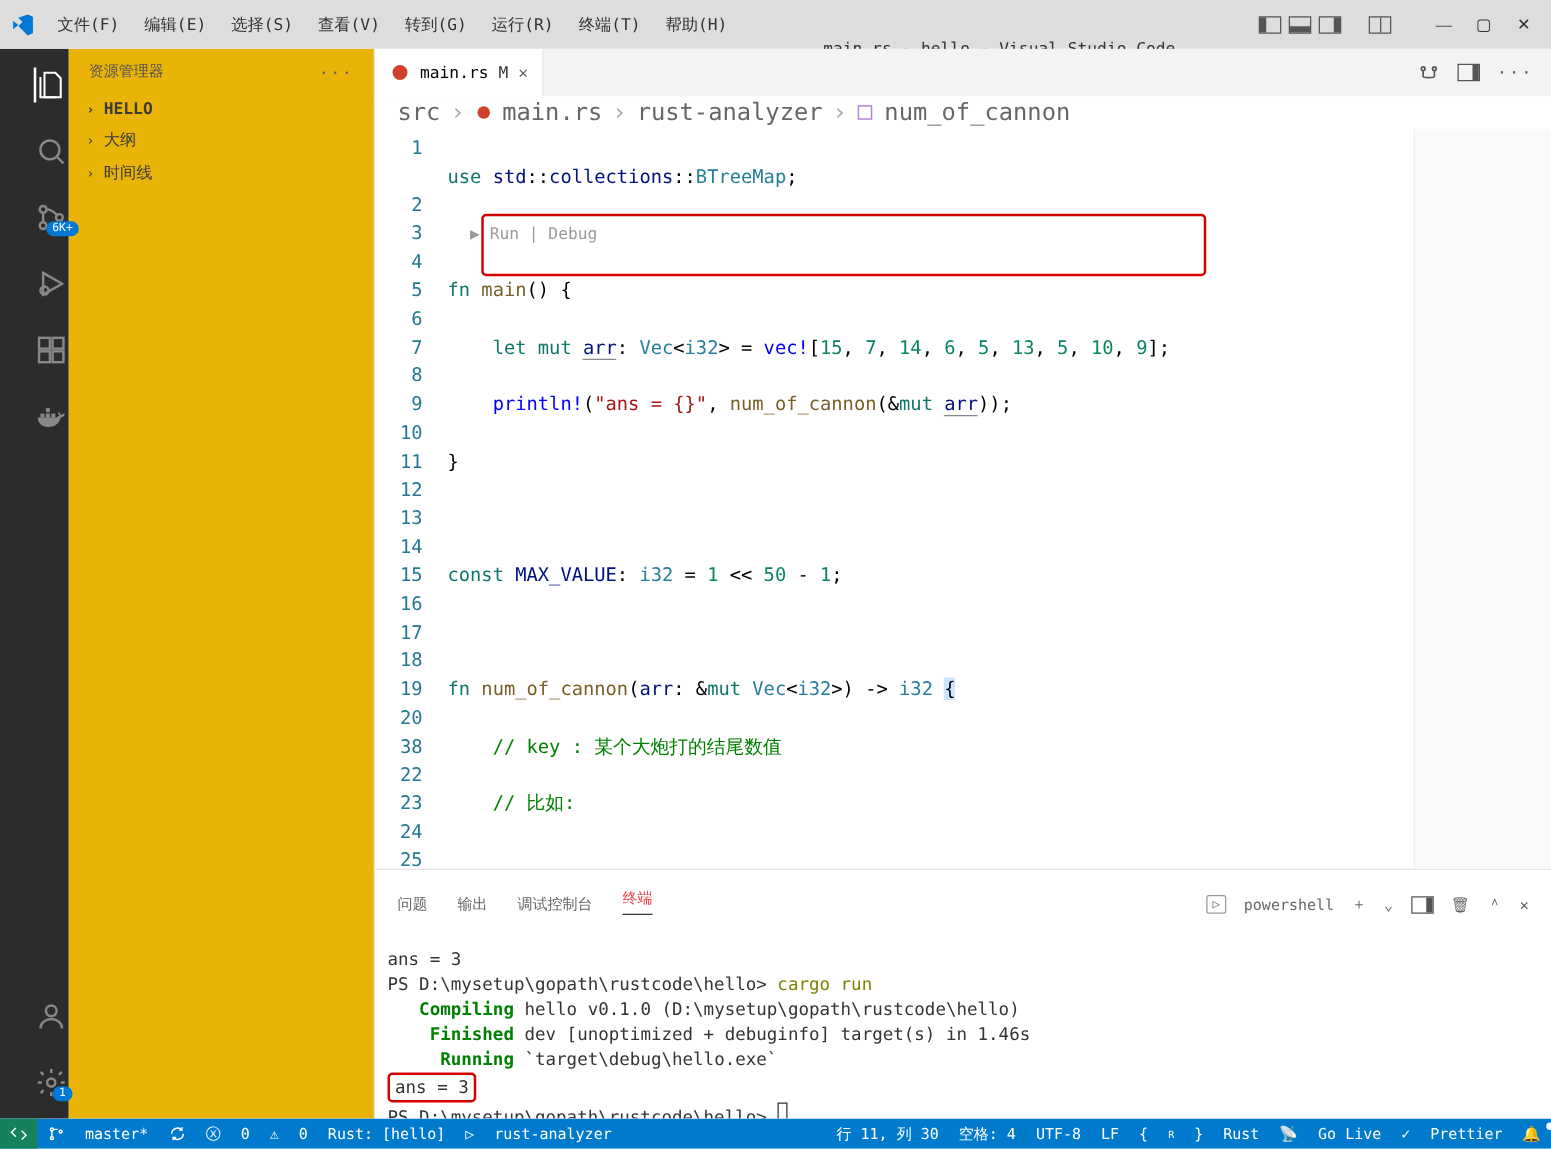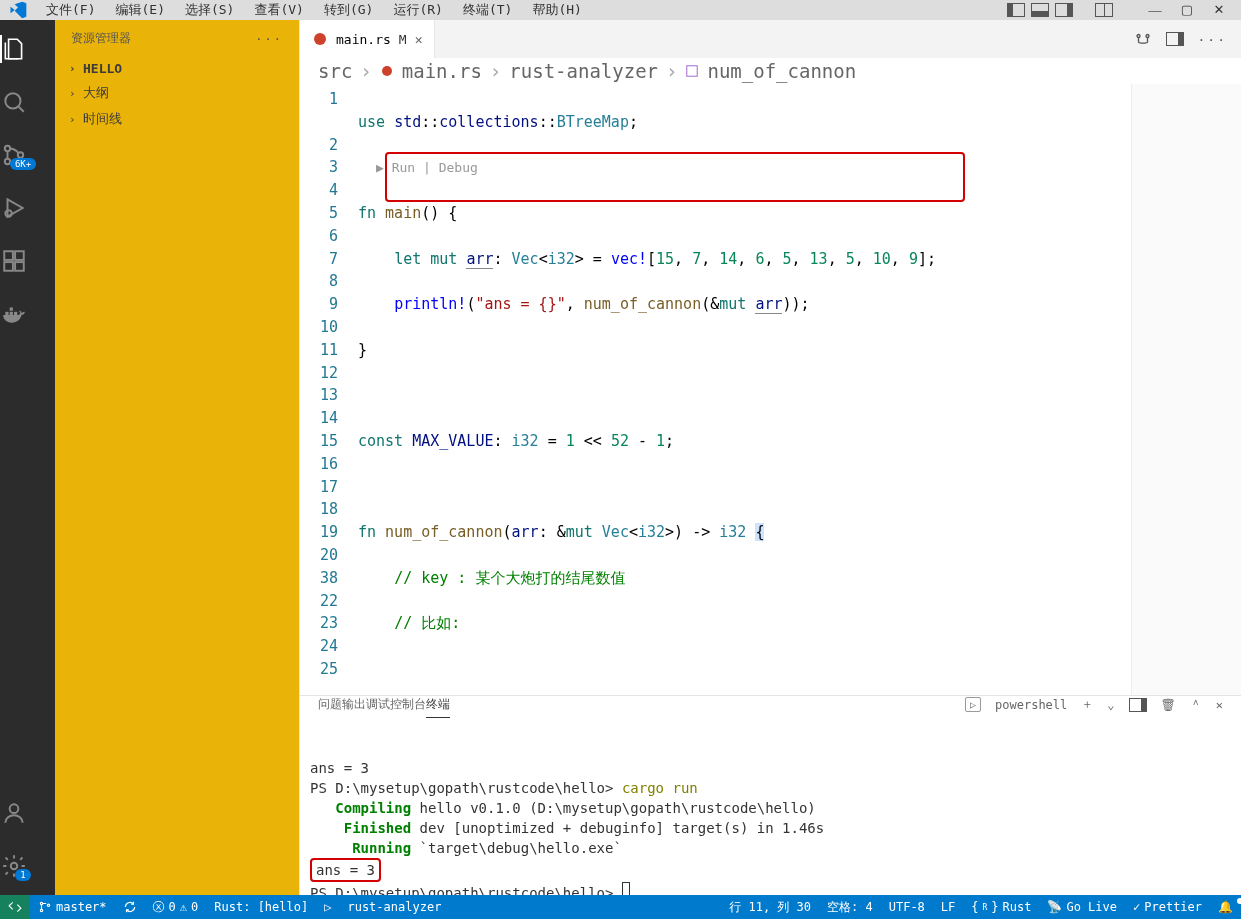--- a/index.html
+++ b/index.html
@@ -1,31 +1,31 @@
 <!DOCTYPE html>
 <html><head>
 <meta charset="utf-8">
 <style>
 *{margin:0;padding:0;box-sizing:border-box;font-family:"Segoe UI",Consolas,monospace;}
 body{width:1241px;height:919px;background:#fff;display:flex;flex-direction:column;overflow:hidden;font-size:13px;}
-.titlebar{height:20px;background:#ddd;display:flex;align-items:center;color:#333;}
+.titlebar{height:39px;background:#ddd;display:flex;align-items:center;color:#333;}
 .titlebar .vslogo{width:36px;display:flex;justify-content:center;}
 .menu{display:flex;}
 .menu span{padding:0 10px;cursor:default;}
 .title-center{flex:1;text-align:center;color:#333;margin-top:40px;}
 .window-controls{display:flex;align-items:center;gap:4px;padding:0 8px;}
 .window-controls span{width:28px;text-align:center;font-family:Consolas;}
 .layout-icons{display:flex;gap:6px;margin-right:20px;}
 .layout-icon{width:18px;height:14px;border:1.5px solid #555;display:inline-block;position:relative;}
 .layout-icon.l::before{content:"";position:absolute;left:0;top:0;width:5px;height:100%;background:#555;}
 .layout-icon.b::before{content:"";position:absolute;left:0;bottom:0;width:100%;height:5px;background:#555;}
 .layout-icon.r::before{content:"";position:absolute;right:0;top:0;width:5px;height:100%;background:#555;}
 .layout-icon.split::before{content:"";position:absolute;left:50%;top:0;width:1px;height:100%;background:#555;}
 .main{flex:1;display:flex;overflow:hidden;}
-.activitybar{width:55px;background:#2c2c2c;display:flex;flex-direction:column;align-items:flex-start;padding-top:15px;gap:25px;color:#888;}
+.activitybar{width:55px;background:#2c2c2c;display:flex;flex-direction:column;align-items:flex-end;padding-top:15px;gap:25px;color:#888;}
 .activitybar .item{width:28px;height:28px;display:flex;align-items:center;justify-content:center;cursor:pointer;}
 .activitybar .item.active{color:#fff;}
 .activitybar .item.active::before{content:"";position:absolute;left:0;width:2px;height:28px;background:#fff;}
 .activitybar .badge{background:#0078d4;color:#fff;font-size:9px;border-radius:10px;padding:1px 5px;position:absolute;margin-left:18px;margin-top:18px;}
 .activitybar .spacer{flex:1;}
 .sidebar{width:245px;background:#eab308;border-right:1px solid #e5e5e5;display:flex;flex-direction:column;}
 .sidebar-header{padding:10px 16px;font-size:12px;color:#555;display:flex;align-items:center;justify-content:space-between;}
 .dots{letter-spacing:2px;}
 .tree-item{padding:4px 8px 4px 14px;display:flex;align-items:center;color:#3b3b3b;cursor:pointer;}
 .tree-item .chev{width:14px;font-size:11px;}
@@ -51,30 +51,30 @@
 .num{color:#098658;}
 .com{color:#008000;}
 .var{color:#001080;}
 .op{color:#000;}
 .hl{background:#cde4ff;}
 .underline{border-bottom:1px solid #888;}
 .redbox{position:absolute;border:2px solid #d40000;border-radius:4px;pointer-events:none;}
 .runlens{color:#999;font-size:13px;}
 .minimap{width:110px;background:#fafafa;border-left:1px solid #eee;}
 .panel{height:200px;border-top:1px solid #e5e5e5;background:#fff;display:flex;flex-direction:column;}
-.panel-tabs{height:36px;display:flex;align-items:flex-start;padding:0 18px;font-size:12px;color:#666;}
-.panel-tabs .ptab.active{color:#404040;border-bottom:1px solid #333;padding-bottom:4px;}
+.panel-tabs{height:36px;display:flex;align-items:flex-end;padding:0 18px;gap:24px;font-size:12px;color:#666;}
+.panel-tabs .ptab.active{color:#ef4444;border-bottom:1px solid #333;padding-bottom:4px;}
 .panel-tabs .right{margin-left:auto;display:flex;align-items:center;gap:14px;}
 .terminal{flex:1;padding:6px 10px;font-family:Consolas,monospace;font-size:14px;line-height:20px;white-space:pre;color:#333;overflow:hidden;}
 .terminal .yel{color:#808000;}
 .terminal .grn{color:#008000;font-weight:bold;}
 .terminal .cursor{display:inline-block;width:8px;height:16px;border:1px solid #333;}
 .redbox2{border:2px solid #d40000;border-radius:4px;display:inline-block;padding:0 4px;}
 .statusbar{height:24px;background:#007acc;color:#fff;display:flex;align-items:center;font-size:12px;}
-.statusbar .sitem{padding:0 8px;display:flex;align-items:center;gap:4px;}
+.statusbar .sitem{padding:0 8px;display:flex;align-items:center;gap:16px;}
 .statusbar .remote{background:#16825d;height:100%;display:flex;align-items:center;padding:0 8px;}
 .statusbar .spacer{flex:1;}
 .statusbar .bell-badge{position:relative;}
 .statusbar .bell-badge::after{content:"";position:absolute;width:6px;height:6px;background:#fff;border-radius:50%;top:-2px;right:-2px;}
 svg{display:block;}
 </style>
 </head>
 <body>
 
 <div class="titlebar">
@@ -256,21 +256,21 @@
           <div>25</div>
       </div>
       <div class="code" style="position:relative">
 <div><span class="kw">use</span> <span class="var">std</span>::<span class="var">collections</span>::<span class="ty">BTreeMap</span>;</div>
 <div>  <span class="runlens">▶ Run | Debug</span></div>
 <div><span class="kw">fn</span> <span class="fn">main</span>() {</div>
 <div>    <span class="kw">let</span> <span class="kw">mut</span> <span class="var underline">arr</span><span class="op">:</span> <span class="ty">Vec</span>&lt;<span class="ty">i32</span>&gt; = <span class="mac">vec!</span>[<span class="num">15</span>, <span class="num">7</span>, <span class="num">14</span>, <span class="num">6</span>, <span class="num">5</span>, <span class="num">13</span>, <span class="num">5</span>, <span class="num">10</span>, <span class="num">9</span>];</div>
 <div>    <span class="mac">println!</span>(<span class="str">"ans = {}"</span>, <span class="fn">num_of_cannon</span>(&amp;<span class="kw">mut</span> <span class="var underline">arr</span>));</div>
 <div>}</div>
 <div></div>
-<div><span class="kw">const</span> <span class="var">MAX_VALUE</span>: <span class="ty">i32</span> = <span class="num">1</span> &lt;&lt; <span class="num">52</span> - <span class="num">1</span>;</div>
+<div><span class="kw">const</span> <span class="var">MAX_VALUE</span>: <span class="ty">i32</span> = <span class="num">1</span> &lt;&lt; <span class="num">50</span> - <span class="num">1</span>;</div>
 <div></div>
 <div><span class="kw">fn</span> <span class="fn">num_of_cannon</span>(<span class="var">arr</span>: &amp;<span class="kw">mut</span> <span class="ty">Vec</span>&lt;<span class="ty">i32</span>&gt;) -&gt; <span class="ty">i32</span> <span class="hl">{</span></div>
 <div>    <span class="com">// key : 某个大炮打的结尾数值</span></div>
 <div>    <span class="com">//</span> <span class="com">比如:</span></div>
 
 
 
 
 
 

